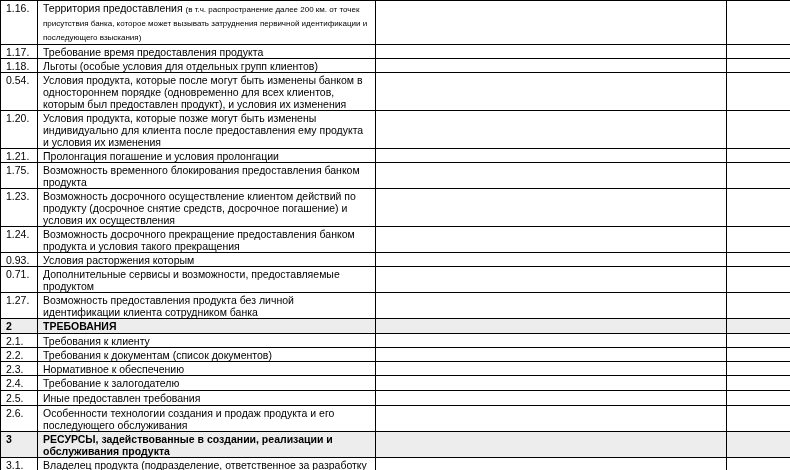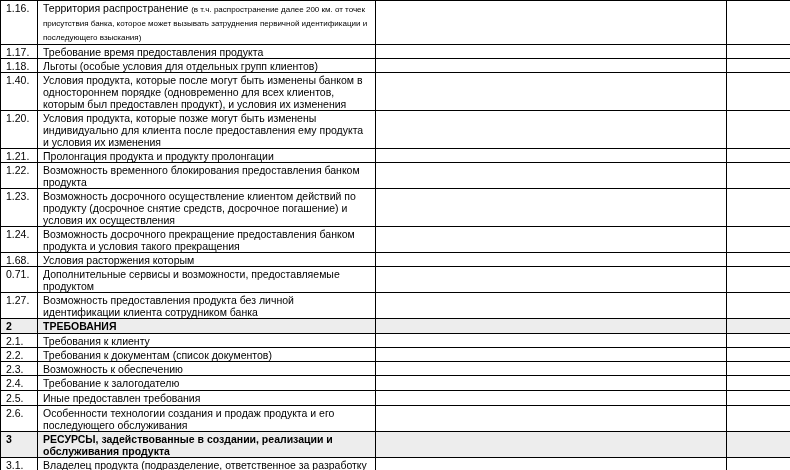--- a/index.html
+++ b/index.html
@@ -50,74 +50,74 @@
   <table class="doc-table">
     <colgroup>
       <col style="width:37px">
       <col style="width:338px">
       <col style="width:351px">
       <col style="width:68px">
     </colgroup>
     <tbody id="table-body">
         <tr style="height: 36px;">
           <td class="num">1.16.</td>
-          <td class="desc"><span>Территория распространение</span> <span class="note">(в т.ч. распространение далее 200 км. от точек присутствия банка, которое может вызывать затруднения первичной идентификации и последующего взыскания)</span></td>
+          <td class="desc"><span>Территория предоставления</span> <span class="note">(в т.ч. распространение далее 200 км. от точек присутствия банка, которое может вызывать затруднения первичной идентификации и последующего взыскания)</span></td>
           <td></td>
           <td></td>
         </tr>
         <tr style="height: 14px;">
           <td class="num">1.17.</td>
           <td class="desc"><span>Требование время предоставления продукта</span></td>
           <td></td>
           <td></td>
         </tr>
         <tr style="height: 14px;">
           <td class="num">1.18.</td>
           <td class="desc"><span>Льготы (особые условия для отдельных групп клиентов)</span></td>
           <td></td>
           <td></td>
         </tr>
         <tr style="height: 36px;">
-          <td class="num">1.40.</td>
+          <td class="num">0.54.</td>
           <td class="desc"><span>Условия продукта, которые после могут быть изменены банком в одностороннем порядке (одновременно для всех клиентов, которым был предоставлен продукт), и условия их изменения</span></td>
           <td></td>
           <td></td>
         </tr>
         <tr style="height: 36px;">
           <td class="num">1.20.</td>
           <td class="desc"><span>Условия продукта, которые позже могут быть изменены индивидуально для клиента после предоставления ему продукта и условия их изменения</span></td>
           <td></td>
           <td></td>
         </tr>
         <tr style="height: 14px;">
           <td class="num">1.21.</td>
-          <td class="desc"><span>Пролонгация продукта и продукту пролонгации</span></td>
+          <td class="desc"><span>Пролонгация погашение и условия пролонгации</span></td>
           <td></td>
           <td></td>
         </tr>
         <tr style="height: 26px;">
-          <td class="num">1.22.</td>
+          <td class="num">1.75.</td>
           <td class="desc"><span>Возможность временного блокирования предоставления банком продукта</span></td>
           <td></td>
           <td></td>
         </tr>
         <tr style="height: 38px;">
           <td class="num">1.23.</td>
           <td class="desc"><span>Возможность досрочного осуществление клиентом действий по продукту (досрочное снятие средств, досрочное погашение) и условия их осуществления</span></td>
           <td></td>
           <td></td>
         </tr>
         <tr style="height: 26px;">
           <td class="num">1.24.</td>
           <td class="desc"><span>Возможность досрочного прекращение предоставления банком продукта и условия такого прекращения</span></td>
           <td></td>
           <td></td>
         </tr>
         <tr style="height: 14px;">
-          <td class="num">1.68.</td>
+          <td class="num">0.93.</td>
           <td class="desc"><span>Условия расторжения которым</span></td>
           <td></td>
           <td></td>
         </tr>
         <tr style="height: 26px;">
           <td class="num">0.71.</td>
           <td class="desc"><span>Дополнительные сервисы и возможности, предоставляемые продуктом</span></td>
           <td></td>
           <td></td>
         </tr>
@@ -140,21 +140,21 @@
           <td></td>
         </tr>
         <tr style="height: 14px;">
           <td class="num">2.2.</td>
           <td class="desc"><span>Требования к документам (список документов)</span></td>
           <td></td>
           <td></td>
         </tr>
         <tr style="height: 14px;">
           <td class="num">2.3.</td>
-          <td class="desc"><span>Возможность к обеспечению</span></td>
+          <td class="desc"><span>Нормативное к обеспечению</span></td>
           <td></td>
           <td></td>
         </tr>
         <tr style="height: 15px;">
           <td class="num">2.4.</td>
           <td class="desc"><span>Требование к залогодателю</span></td>
           <td></td>
           <td></td>
         </tr>
         <tr style="height: 15px;">

